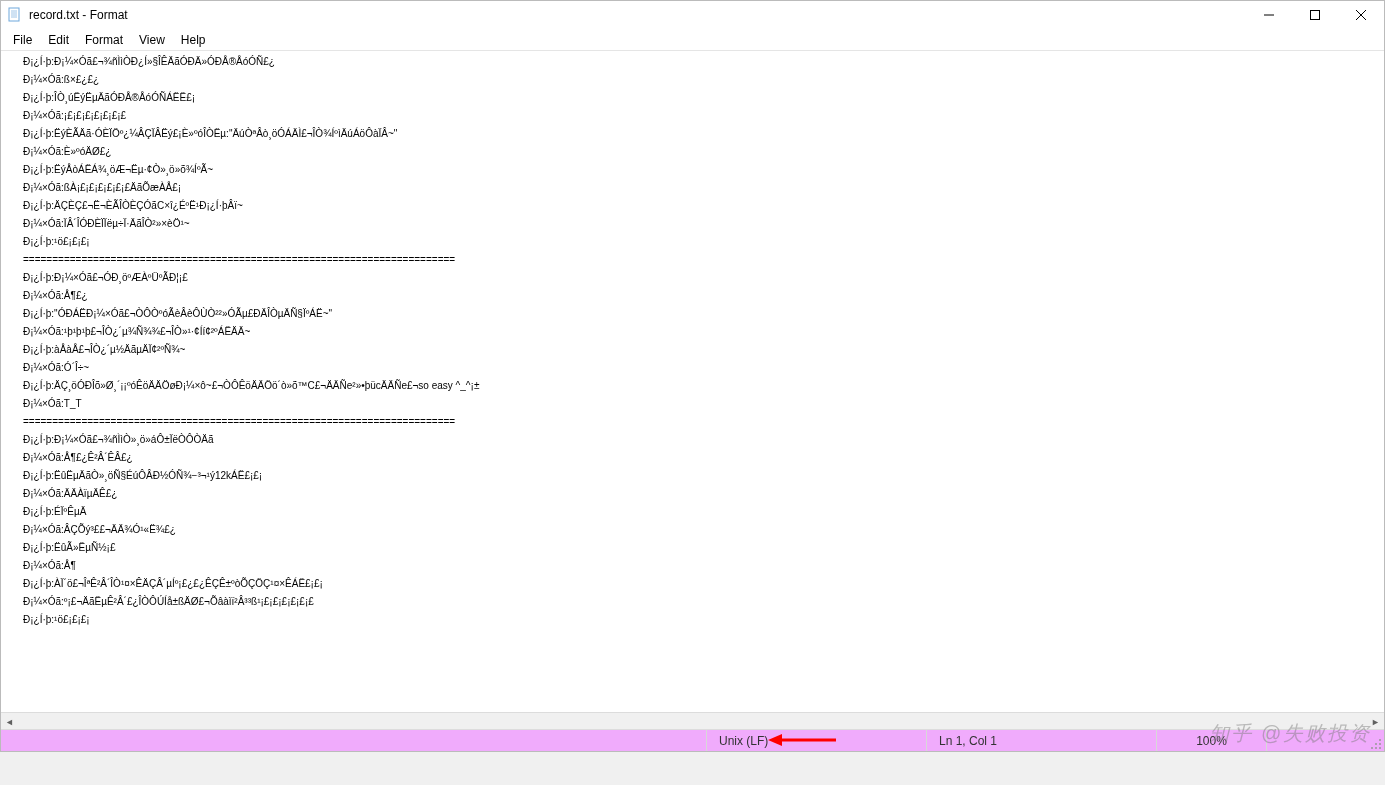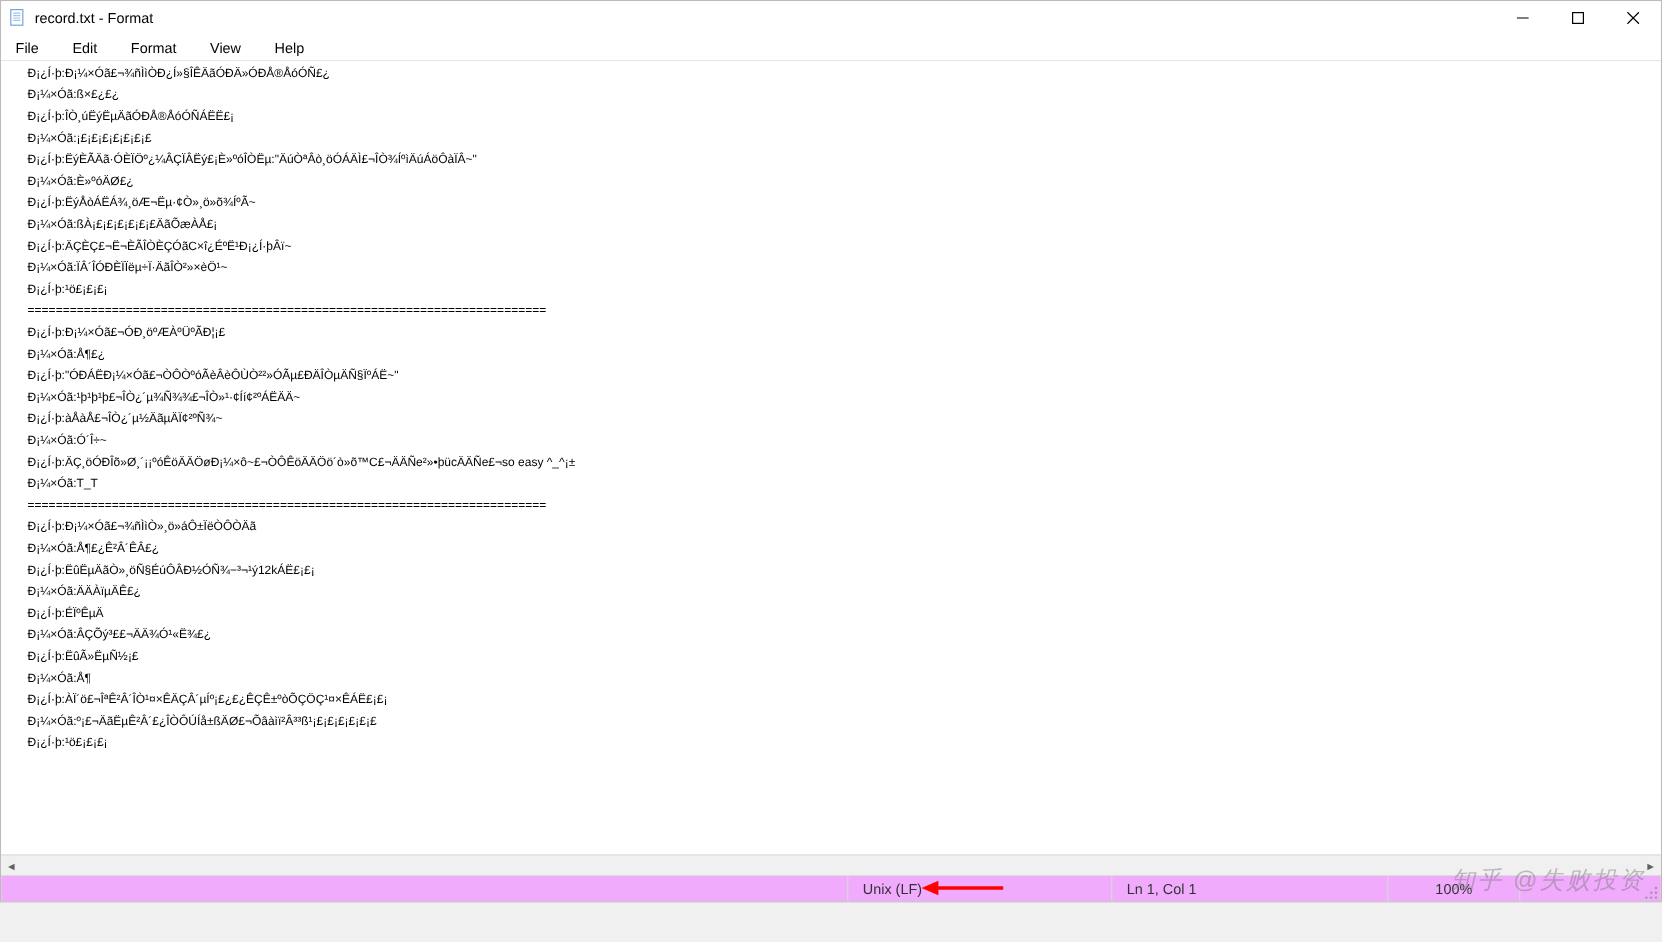--- a/index.html
+++ b/index.html
@@ -59,21 +59,21 @@
       font-size: 12px;
       cursor: default;
     }
     .menubar {
       height: 22px;
       display: flex;
       align-items: center;
       padding: 0 4px;
       border-bottom: 1px solid #e5e5e5;
       background: #ffffff;
-      gap: 12px;
+      gap: 0;
     }
     .menuitem {
       padding: 2px 8px;
       font-size: 12px;
       color: #000;
       cursor: default;
     }
     .editor-wrap {
       flex: 1;
       display: flex;

